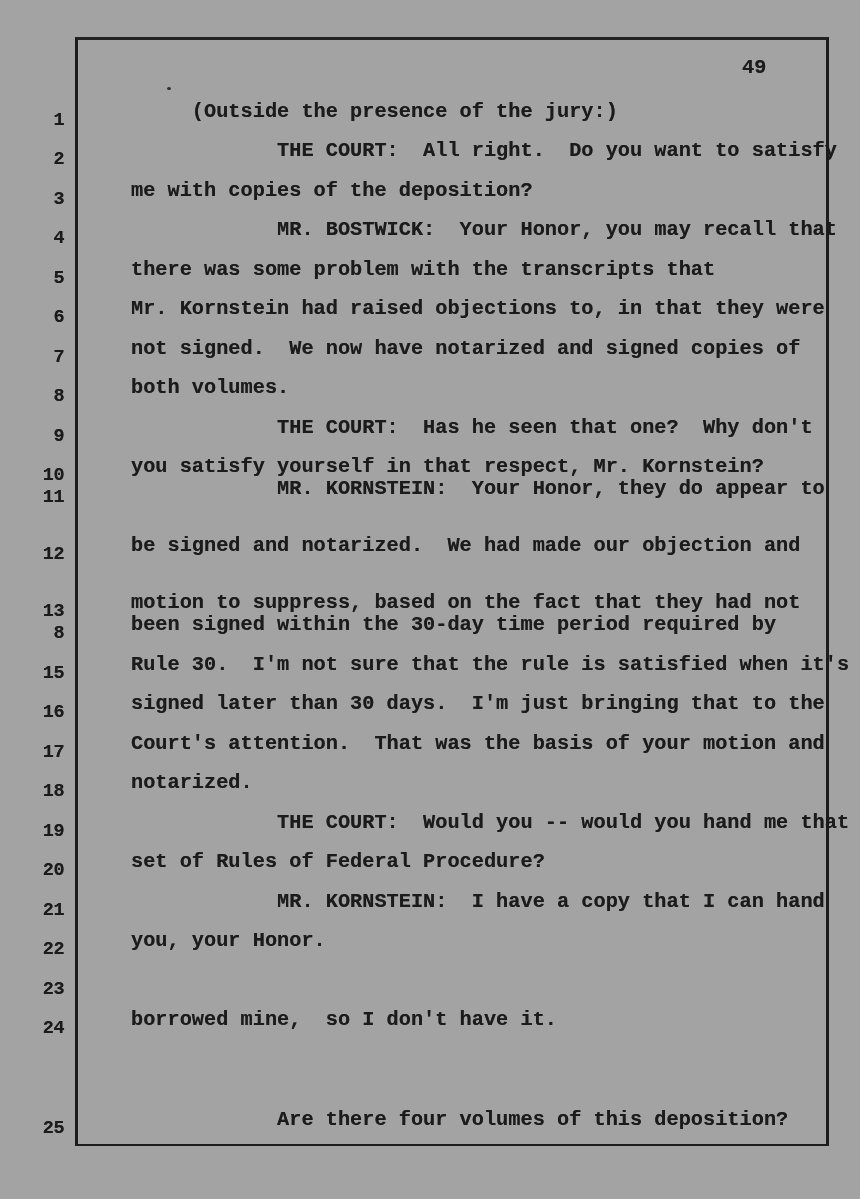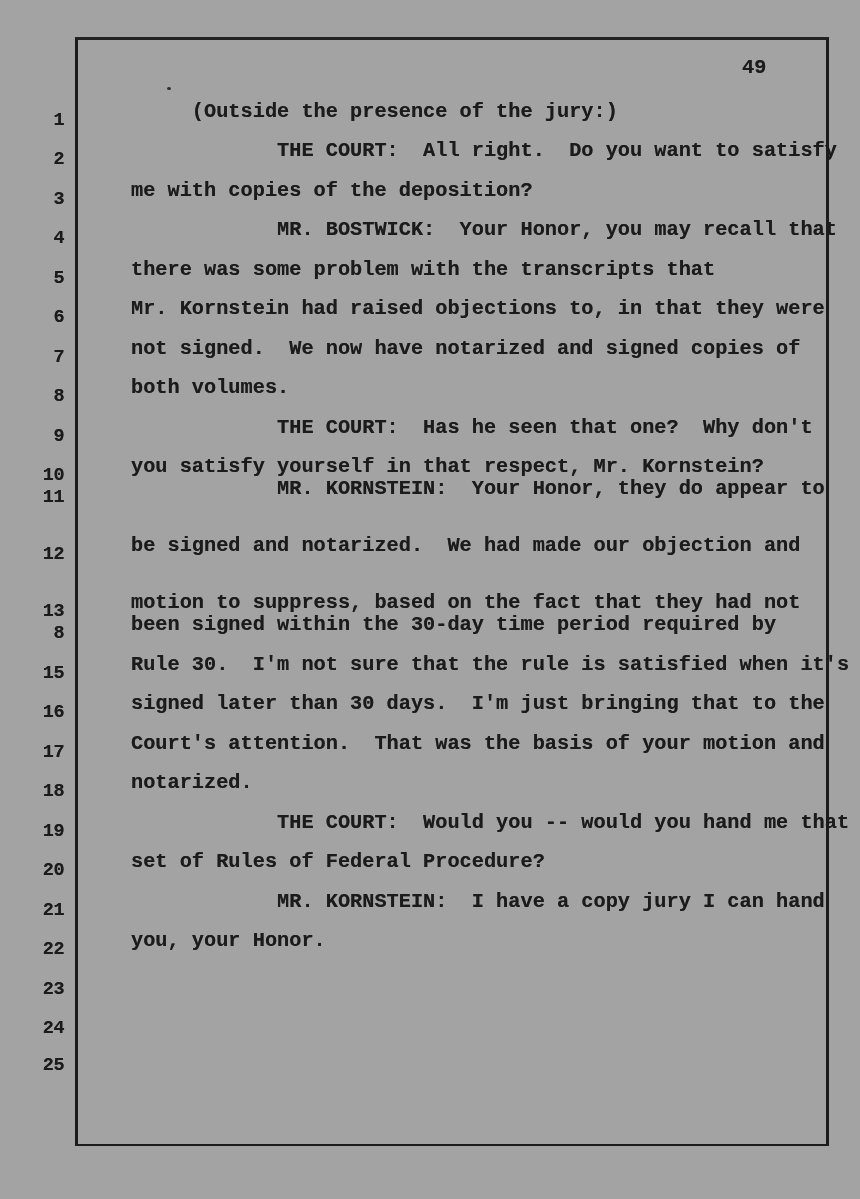--- a/index.html
+++ b/index.html
@@ -169,29 +169,31 @@
       <div class="line-row" style="top: 812.5px;">
         <span class="line-no">19</span>
         <span class="line-text">            THE COURT:  Would you -- would you hand me that</span>
       </div>
       <div class="line-row" style="top: 852px;">
         <span class="line-no">20</span>
         <span class="line-text">set of Rules of Federal Procedure?</span>
       </div>
       <div class="line-row" style="top: 891.5px;">
         <span class="line-no">21</span>
-        <span class="line-text">            MR. KORNSTEIN:  I have a copy jury I can hand</span>
+        <span class="line-text">            MR. KORNSTEIN:  I have a copy that I can hand</span>
       </div>
       <div class="line-row" style="top: 931px;">
         <span class="line-no">22</span>
         <span class="line-text">you, your Honor.</span>
       </div>
       <div class="line-row" style="top: 970.5px;">
         <span class="line-no">23</span>
       </div>
       <div class="line-row" style="top: 1010px;">
         <span class="line-no">24</span>
+        <span class="line-text">borrowed mine,  so I don't have it.</span>
       </div>
-      <div class="line-row" style="top: 1047px;">
+      <div class="line-row" style="top: 1110px;">
         <span class="line-no">25</span>
+        <span class="line-text">            Are there four volumes of this deposition?</span>
       </div>
     </div>
 </div>
 
 </body></html>

